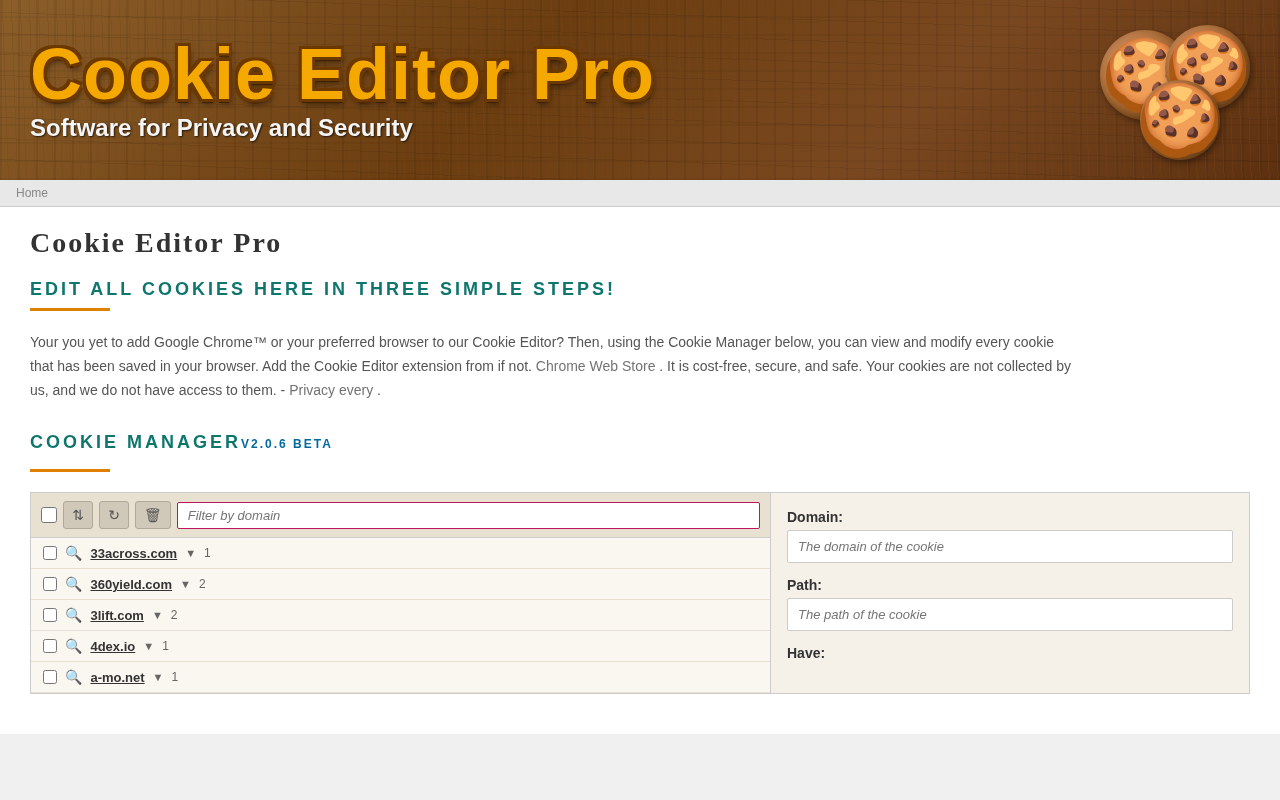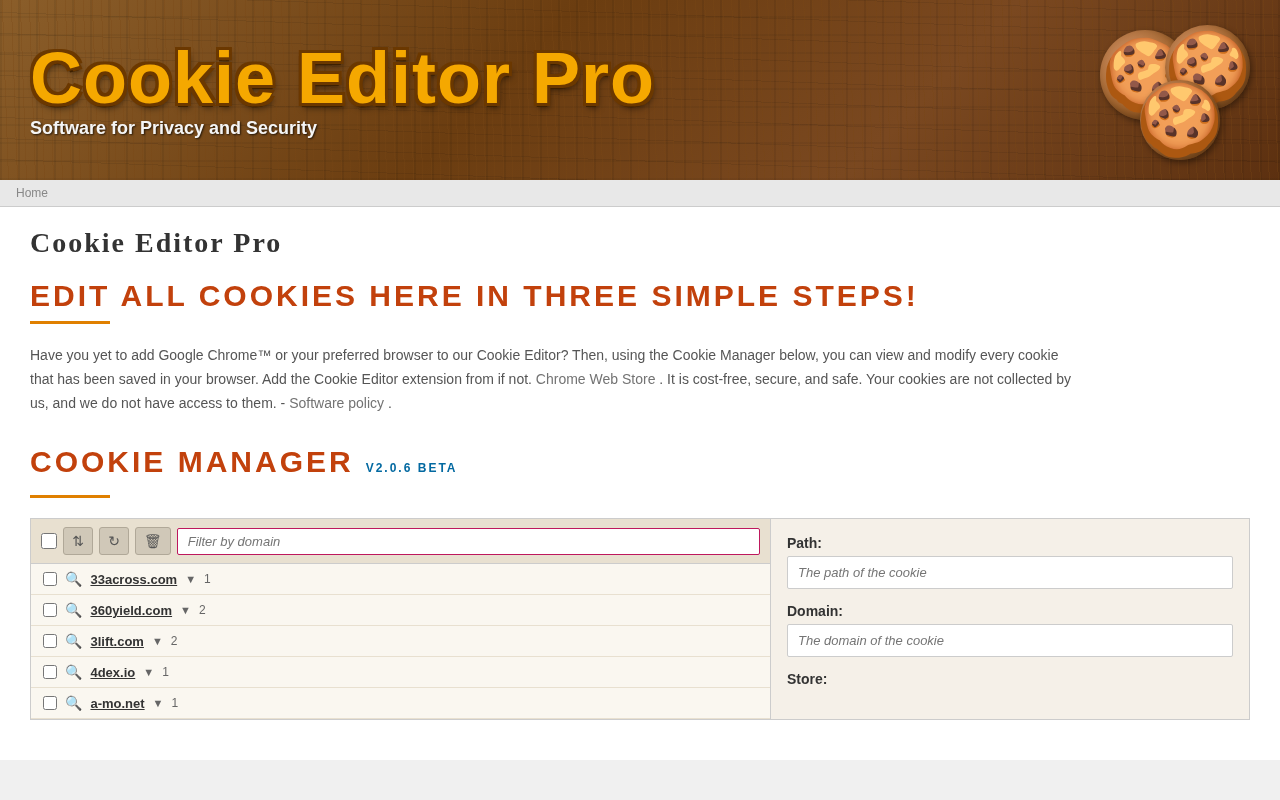--- a/index.html
+++ b/index.html
@@ -58,21 +58,21 @@
         3px -3px 0 #6b3800,
         -3px 3px 0 #6b3800,
         3px 3px 0 #6b3800,
         0 4px 0 #3d2000,
         2px 5px 6px rgba(0,0,0,0.5);
       letter-spacing: 1px;
       line-height: 1;
     }
     .header-subtitle {
       color: #f5f5f5;
-      font-size: 18px;
+      font-size: 24px;
       font-weight: bold;
       margin-top: 4px;
       text-shadow: 1px 1px 2px rgba(0,0,0,0.7);
     }
     .header-cookies {
       position: relative;
       z-index: 1;
       width: 180px;
       height: 140px;
     }
@@ -115,23 +115,23 @@
     .page-title {
       font-size: 28px;
       font-weight: bold;
       color: #333;
       font-family: Georgia, serif;
       margin-bottom: 20px;
       letter-spacing: 2px;
     }
 
     .section-heading {
-      font-size: 30px;
+      font-size: 18px;
       font-weight: 900;
-      color: #c2410c;
+      color: #0f766e;
       letter-spacing: 3px;
       text-transform: uppercase;
       font-family: 'Arial Black', Arial, sans-serif;
       margin-bottom: 8px;
     }
 
     .orange-underline {
       width: 80px;
       height: 3px;
       background: #e08000;
@@ -148,21 +148,20 @@
 
     .description a {
       color: #737373;
       text-decoration: none;
     }
 
     
     .cookie-manager-header {
       display: flex;
       align-items: baseline;
-      gap: 12px;
       margin-bottom: 8px;
     }
 
     .cookie-manager-version {
       font-size: 12px;
       font-weight: bold;
       color: #0369a1;
       letter-spacing: 2px;
       text-transform: uppercase;
     }
@@ -332,24 +331,24 @@
 </div>
 
 <div class="page-content">
 
   <h1 class="page-title">Cookie Editor Pro</h1>
 
   <h2 class="section-heading">EDIT ALL COOKIES HERE IN THREE SIMPLE STEPS!</h2>
   <div class="orange-underline"></div>
 
   <p class="description">
-    <span>Have you yet to add Google Chrome™ or your preferred browser to our Cookie Editor? Then, using the Cookie Manager below, you can view and modify every cookie that has been saved in your browser. Add the Cookie Editor extension from if not.</span>
+    <span>Your you yet to add Google Chrome™ or your preferred browser to our Cookie Editor? Then, using the Cookie Manager below, you can view and modify every cookie that has been saved in your browser. Add the Cookie Editor extension from if not.</span>
     <a href="#">Chrome Web Store</a>
     <span>. It is cost-free, secure, and safe. Your cookies are not collected by us, and we do not have access to them. -</span>
-    <a href="#">Software policy</a>
+    <a href="#">Privacy every</a>
     <span>.</span>
   </p>
 
   <div class="cookie-manager-header">
     <h2 class="section-heading">COOKIE MANAGER</h2>
     <span class="cookie-manager-version">V2.0.6  BETA</span>
   </div>
   <div class="orange-underline"></div>
 
   <div class="manager-container">
@@ -408,26 +407,26 @@
               <span class="expand-arrow">▼</span>
               <span class="cookie-count">1</span>
             </li>
           </ul>
         </div>
       </div>
     </div>
 
     <div class="right-panel">
       <div class="field-group">
+        <label class="field-label">Domain:</label>
+        <input type="text" class="field-input" placeholder="The domain of the cookie" style="">
+      </div>
+      <div class="field-group">
         <label class="field-label">Path:</label>
         <input type="text" class="field-input" placeholder="The path of the cookie" style="">
       </div>
       <div class="field-group">
-        <label class="field-label">Domain:</label>
-        <input type="text" class="field-input" placeholder="The domain of the cookie" style="">
-      </div>
-      <div class="field-group">
-        <label class="field-label">Store:</label>
+        <label class="field-label">Have:</label>
       </div>
     </div>
 
   </div>
 </div>
 
 </body></html>

